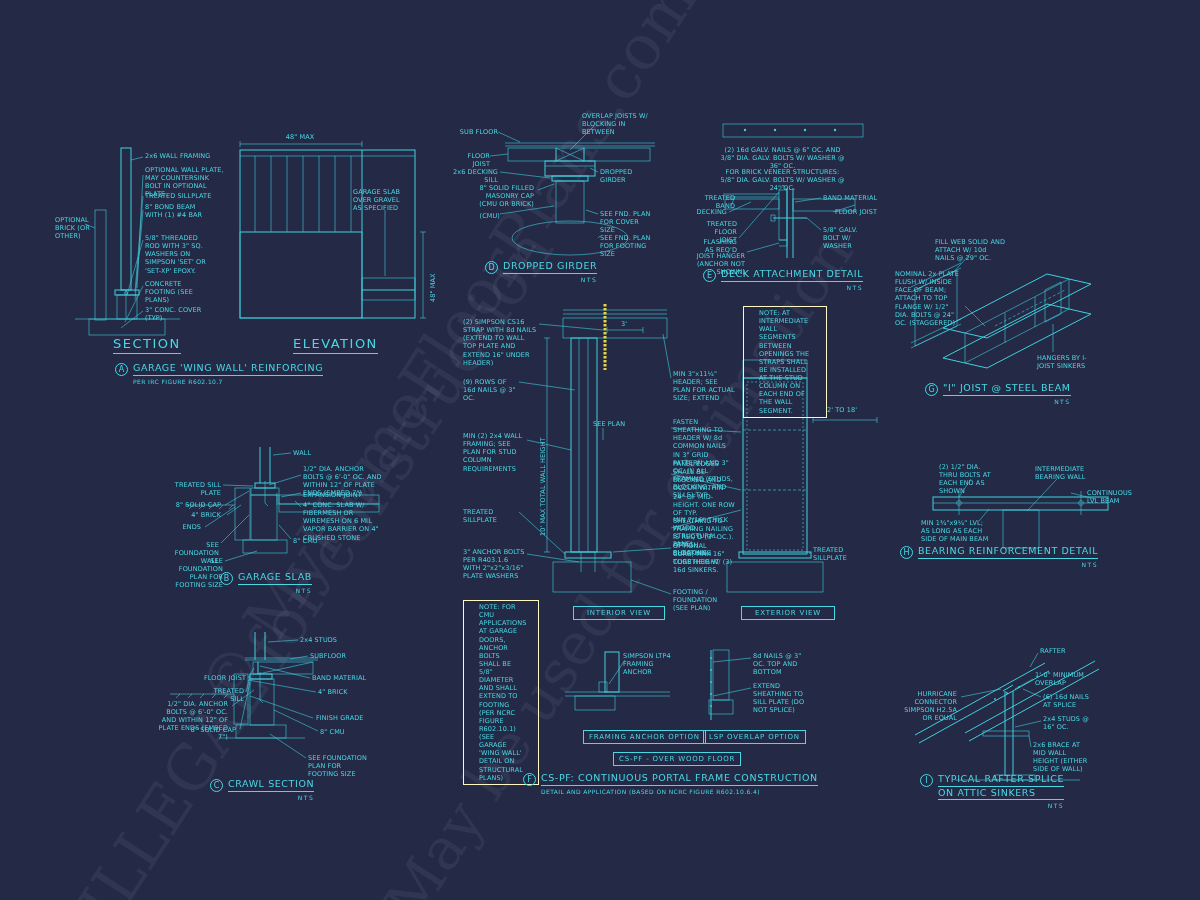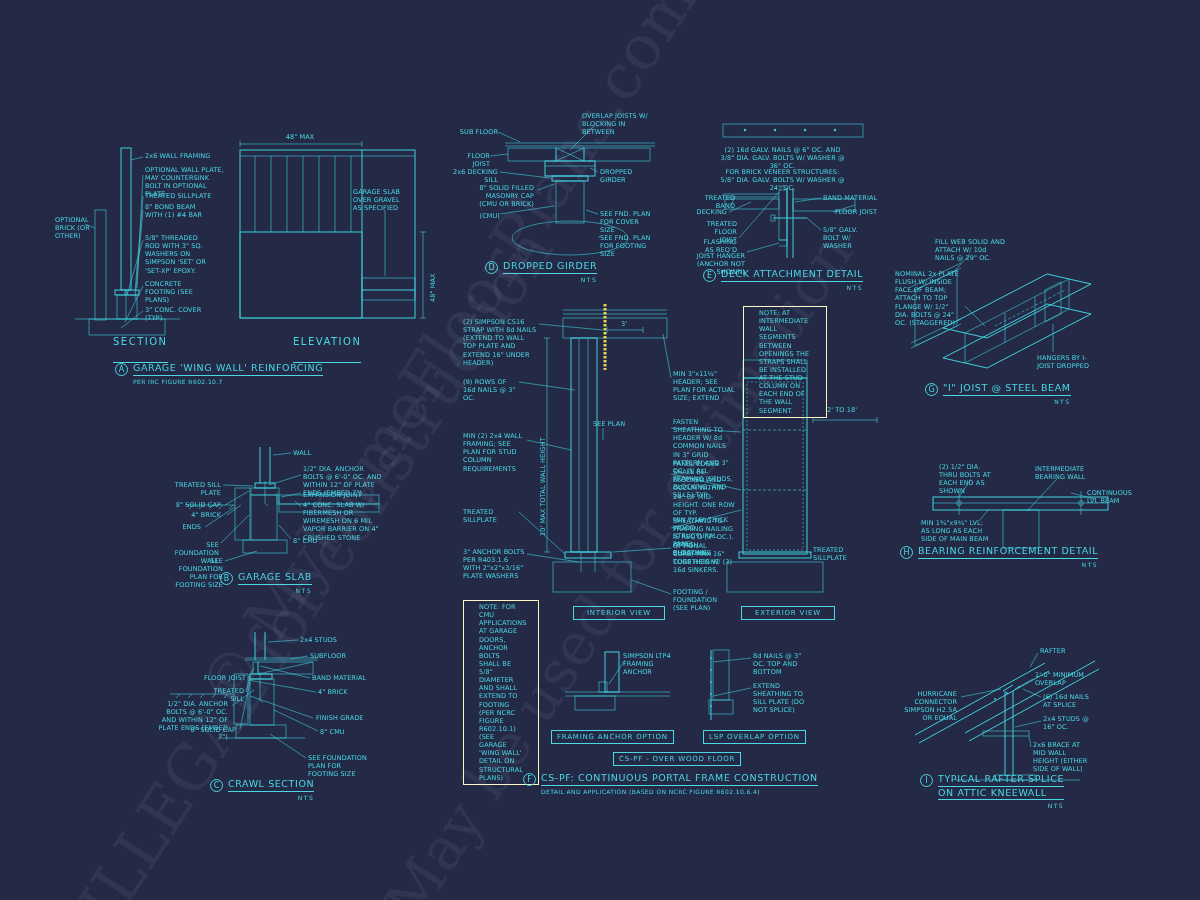--- a/index.html
+++ b/index.html
@@ -4,21 +4,21 @@
 <style>
   *{box-sizing:border-box}
   html,body{margin:0;padding:0;background:#242a46}
   #sheet{position:relative;width:1200px;height:900px;background:#242a46;overflow:hidden;font-family:"DejaVu Sans",sans-serif}
   .panel{position:absolute;z-index:1}
   .panel svg{position:absolute;left:0;top:0;overflow:visible}
   .ann{position:absolute;color:#49d8e4;font-size:6.5px;line-height:1.25;letter-spacing:.1px}
   .ann.r{text-align:right}
   .ann.c{text-align:center}
   .note{border:1px solid #fef9c3;padding:2px 15px}
-  .vlabel{position:absolute;color:#49d8e4;font-size:10px;letter-spacing:1.5px;border-bottom:1px solid #49d8e4;padding-bottom:15px}
+  .vlabel{position:absolute;color:#49d8e4;font-size:13px;letter-spacing:1.5px;border-bottom:1px solid #49d8e4;padding-bottom:2px}
   .box{position:absolute;color:#49d8e4;font-size:7px;letter-spacing:.8px;border:1px solid #49d8e4;padding:2px 5px;text-align:center;white-space:nowrap}
   .dtitle{position:absolute;display:flex;align-items:flex-start;gap:5px;color:#49d8e4;z-index:2}
   .badge{flex:0 0 auto;width:13px;height:13px;border:1px solid #49d8e4;border-radius:50%;font-size:8px;display:flex;align-items:center;justify-content:center;margin-top:1px}
   .tline{font-size:9.5px;letter-spacing:.6px;border-bottom:1px solid #49d8e4;padding-bottom:1.5px;white-space:nowrap}
   .tsub{font-size:6px;margin-top:2px;letter-spacing:.4px}
   .tnts{font-size:6px;margin-top:2px;letter-spacing:1.5px;text-align:right}
   .rotm90{transform:rotate(-90deg);transform-origin:left top;white-space:nowrap}
   .s{stroke:#3fcfdc;fill:none;stroke-width:1}
   .s05{stroke:#3fcfdc;fill:none;stroke-width:.6}
   .sy{stroke:#e6d44c;fill:none;stroke-width:3;stroke-dasharray:2.5 1.5}
@@ -303,21 +303,21 @@
     <div class="ann" style="left:218px;top:242px;width:55px">OPTIONAL CURB; MAX 16" CURB HEIGHT</div>
     <div class="ann" style="left:218px;top:288px;width:60px">FOOTING / FOUNDATION (SEE PLAN)</div>
     <div class="ann rotm90" style="left:84px;top:236px">10' MAX TOTAL WALL HEIGHT</div>
     <div class="ann c" style="left:352px;top:106px;width:70px">2' TO 18'</div>
     <div class="ann" style="left:166px;top:20px">3'</div>
     <div class="box" style="left:118px;top:306px;width:92px">INTERIOR VIEW</div>
     <div class="box" style="left:286px;top:306px;width:94px">EXTERIOR VIEW</div>
     <div class="ann" style="left:168px;top:352px;width:55px">SIMPSON LTP4 FRAMING ANCHOR</div>
     <div class="ann" style="left:298px;top:352px;width:55px">8d NAILS @ 3" OC. TOP AND BOTTOM</div>
     <div class="ann" style="left:298px;top:382px;width:58px">EXTEND SHEATHING TO SILL PLATE (DO NOT SPLICE)</div>
-    <div class="box" style="left:96px;top:430px">FRAMING ANCHOR OPTION</div>
+    <div class="box" style="left:128px;top:430px">FRAMING ANCHOR OPTION</div>
     <div class="box" style="left:248px;top:430px">LSP OVERLAP OPTION</div>
     <div class="box" style="left:158px;top:452px">CS-PF - OVER WOOD FLOOR</div>
     <div class="dtitle" style="left:68px;top:472px">
       <div class="badge">F</div>
       <div>
         <div class="tline">CS-PF: CONTINUOUS PORTAL FRAME CONSTRUCTION</div>
         <div class="tsub">DETAIL AND APPLICATION (BASED ON NCRC FIGURE R602.10.6.4)</div>
       </div>
     </div>
   </div>
@@ -329,21 +329,21 @@
       <polygon class="s" points="48,128 152,74 196,84 92,138"></polygon>
       <path class="s05" d="M70 103 L174 49 M70 133 L174 79 M70 103 V133 M174 49 V79 M110 83 V113 M140 67 V97"></path>
       <polygon class="s05" points="20,60 62,40 62,96 20,116" fill="url(#ph)"></polygon>
       <path class="s05" d="M16 57 L66 33 M16 62 L66 38 M16 113 L66 89 M16 118 L66 94"></path>
       <polygon class="s05" points="150,60 166,52 166,84 150,92"></polygon>
       <path class="s05" d="M100 96 L170 60" stroke-dasharray="3 2"></path>
       <path class="s05" d="M75 24 L55 46 M70 76 L90 96 M158 122 L158 94"></path>
     </svg>
     <div class="ann" style="left:40px;top:8px;width:72px">FILL WEB SOLID AND ATTACH W/ 10d NAILS @ 29" OC.</div>
     <div class="ann" style="left:0px;top:40px;width:64px">NOMINAL 2x PLATE FLUSH W/ INSIDE FACE OF BEAM; ATTACH TO TOP FLANGE W/ 1/2" DIA. BOLTS @ 24" OC. (STAGGERED)</div>
-    <div class="ann" style="left:142px;top:124px;width:52px">HANGERS BY I-JOIST DROPPED</div>
+    <div class="ann" style="left:142px;top:124px;width:52px">HANGERS BY I-JOIST SINKERS</div>
     <div class="dtitle" style="left:30px;top:152px">
       <div class="badge">G</div>
       <div>
         <div class="tline">"I" JOIST @ STEEL BEAM</div>
         <div class="tnts">NTS</div>
       </div>
     </div>
   </div>
 
   
@@ -388,21 +388,21 @@
     <div class="ann" style="left:145px;top:12px">RAFTER</div>
     <div class="ann" style="left:140px;top:36px;width:52px">1'-0" MINIMUM OVERLAP</div>
     <div class="ann r" style="left:2px;top:55px;width:60px">HURRICANE CONNECTOR SIMPSON H2.5A OR EQUAL</div>
     <div class="ann" style="left:148px;top:58px;width:48px">(6) 16d NAILS AT SPLICE</div>
     <div class="ann" style="left:148px;top:80px;width:48px">2x4 STUDS @ 16" OC.</div>
     <div class="ann" style="left:138px;top:106px;width:56px">2x6 BRACE AT MID WALL HEIGHT (EITHER SIDE OF WALL)</div>
     <div class="dtitle" style="left:25px;top:138px">
       <div class="badge">I</div>
       <div>
         <div class="tline">TYPICAL RAFTER SPLICE</div>
-        <div class="tline">ON ATTIC KNEEWALL</div>
+        <div class="tline">ON ATTIC SINKERS</div>
         <div class="tnts">NTS</div>
       </div>
     </div>
   </div>
 
   
   <div class="wm" style="left:215px;top:665px;font-size:62px">© MyHomeFloorPlans.com</div>
   <div class="wm" style="left:95px;top:880px;font-size:62px">ILLEGAL for construction</div>
   <div class="wm" style="left:400px;top:880px;font-size:58px">May be used for estimation</div>
 

